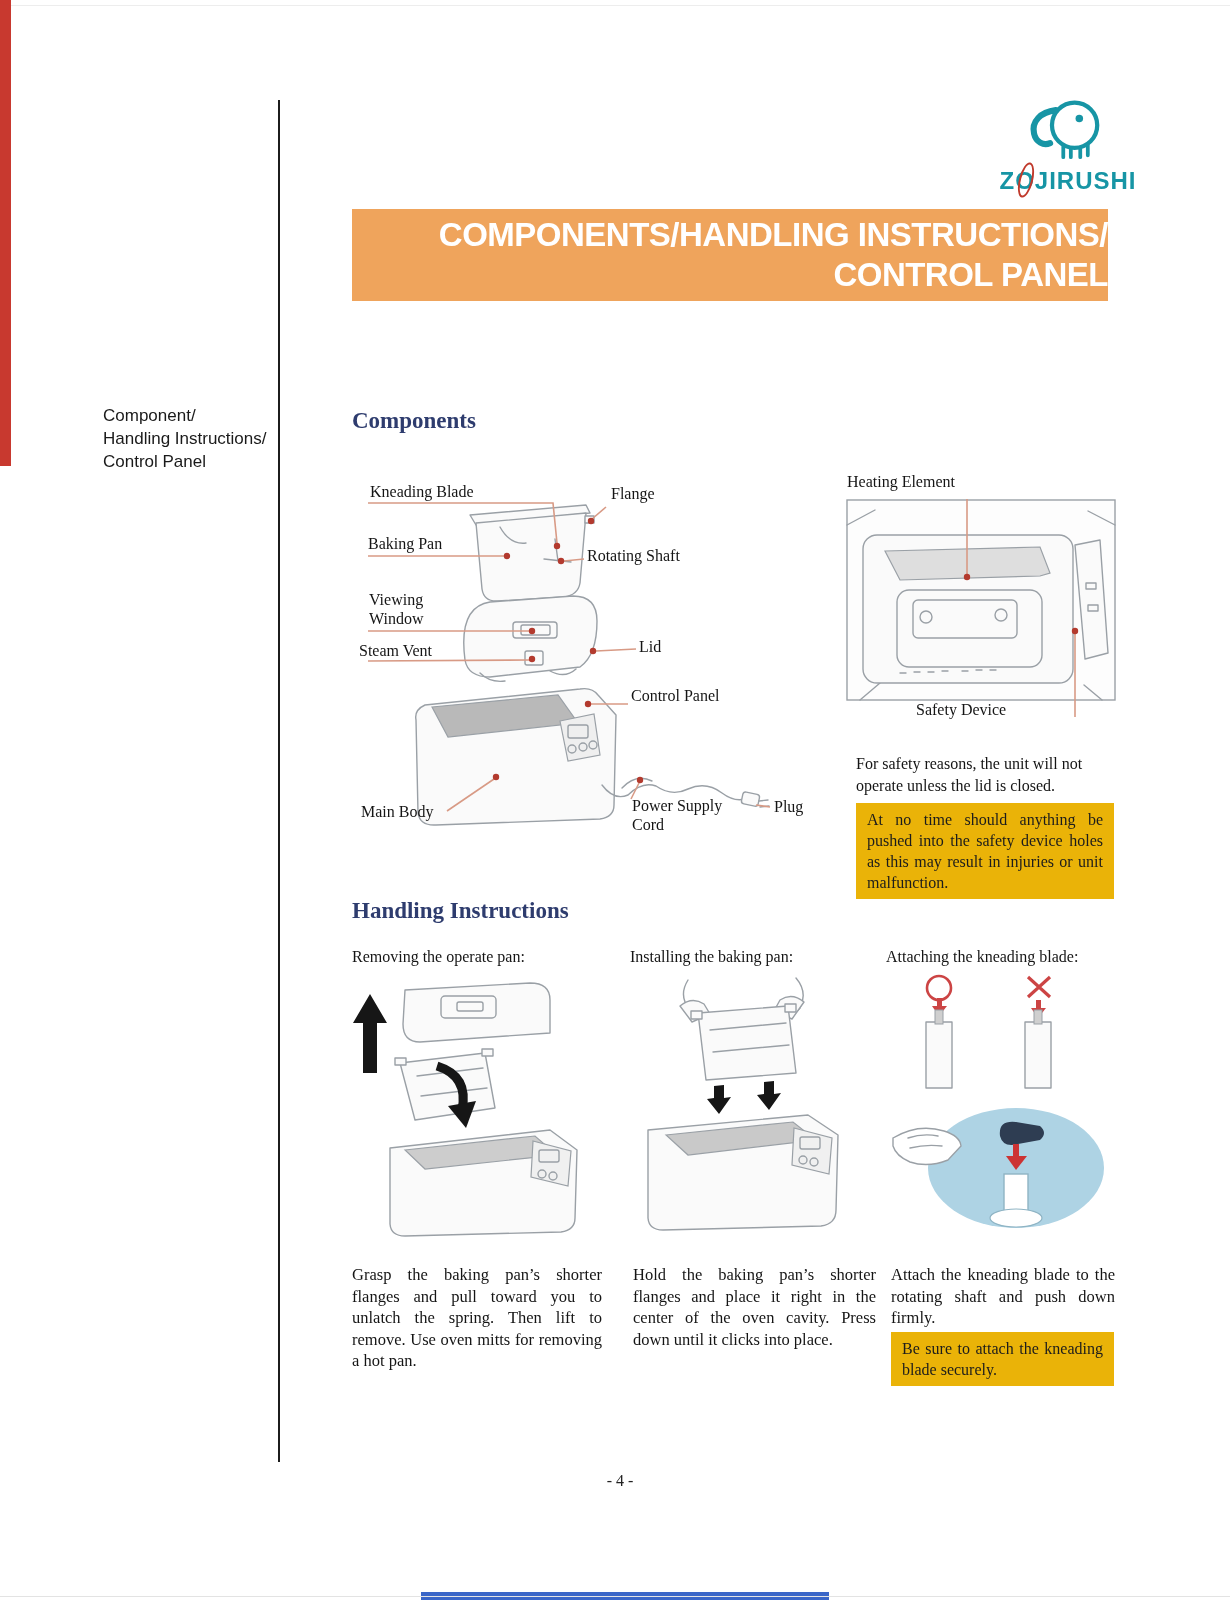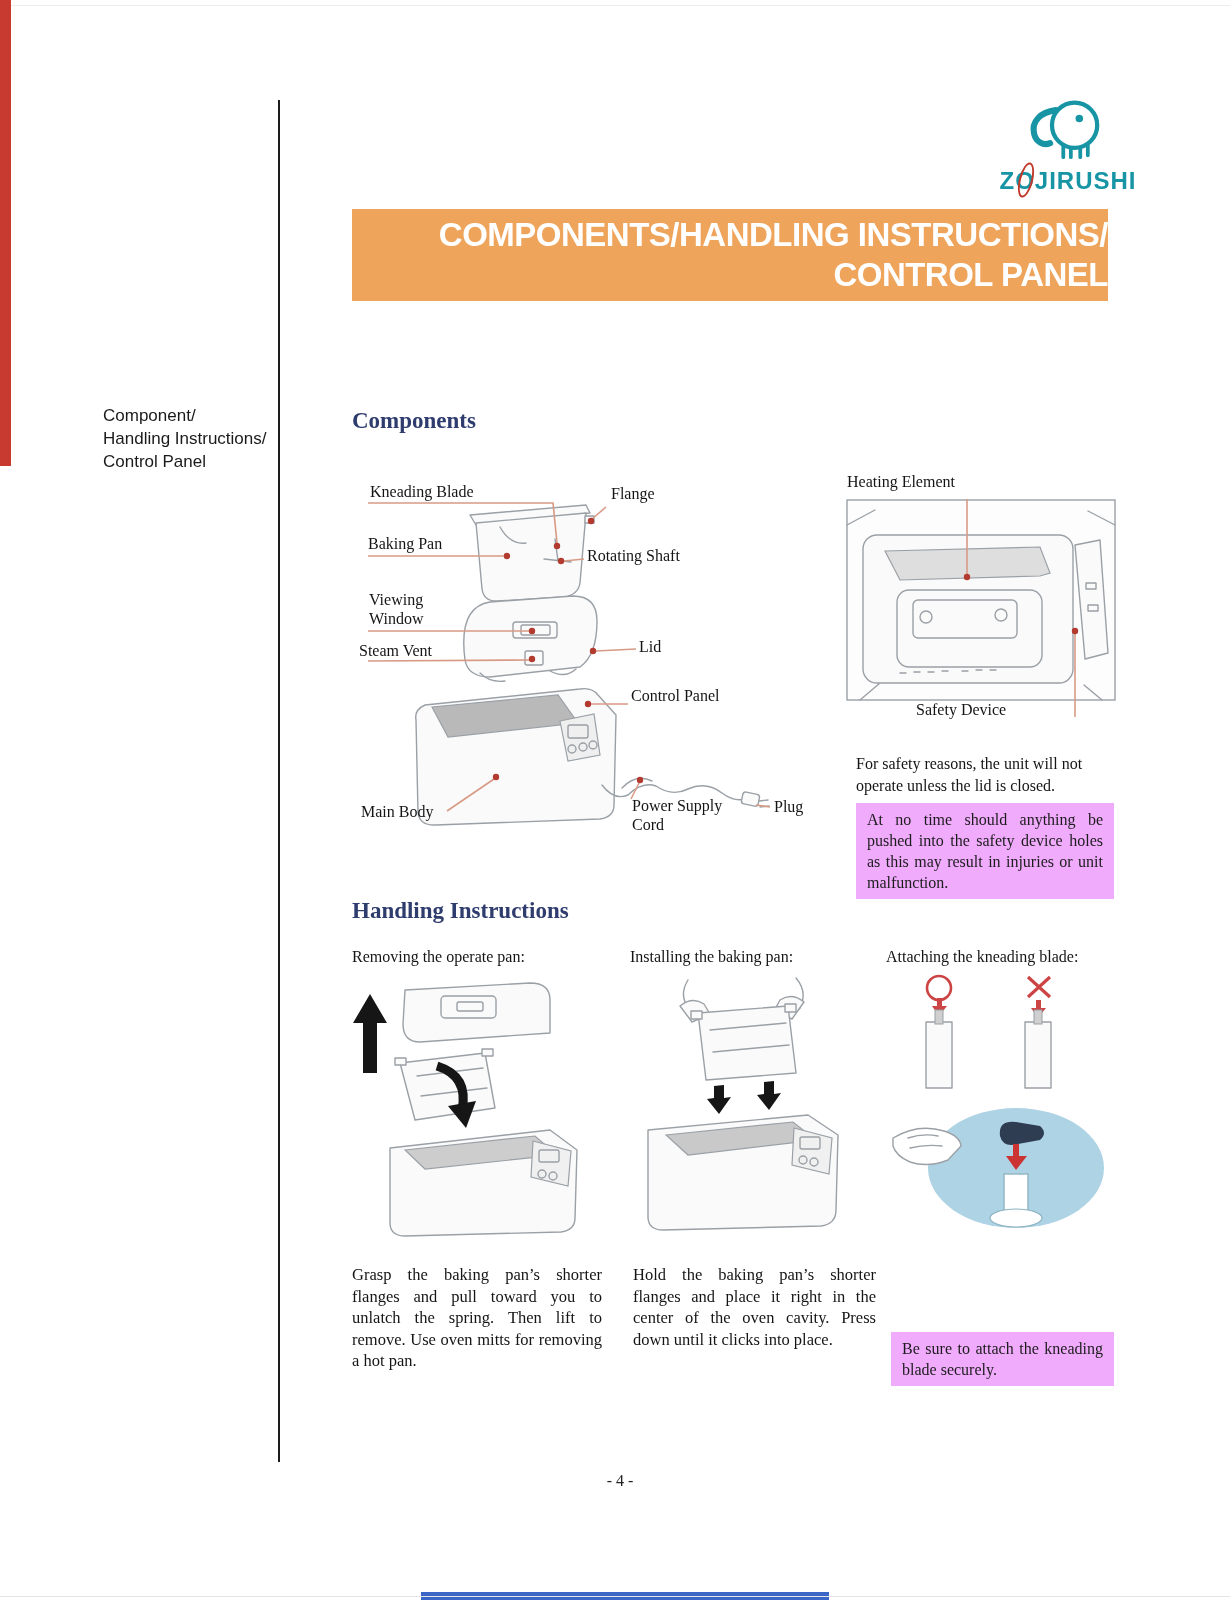--- a/index.html
+++ b/index.html
@@ -18,21 +18,21 @@
          font-family:"Liberation Sans",sans-serif;font-weight:bold;font-size:24px;
          letter-spacing:1px;color:#1795a5;}
   .o-swirl{position:absolute;left:20px;top:-5px;width:10px;height:32px;
            border:2px solid #c0392b;border-radius:50%;transform:rotate(14deg);}
   .banner{position:absolute;left:352px;top:209px;width:756px;height:92px;background:#efa45c;
           display:flex;flex-direction:column;justify-content:center;text-align:right;
           font-family:"Liberation Sans",sans-serif;font-weight:bold;font-size:33px;
           line-height:40px;color:#ffffff;letter-spacing:-0.5px;}
   .head{position:absolute;font-weight:bold;color:#2e3c6e;font-size:23px;}
   .lbl{position:absolute;font-size:16px;color:#151515;line-height:19px;z-index:3;white-space:nowrap;}
-  .warn{position:absolute;background:#f0abfc;color:#1c1c1c;font-size:16px;line-height:21px;
+  .warn{position:absolute;background:#eab308;color:#1c1c1c;font-size:16px;line-height:21px;
         text-align:justify;padding:6px 11px;box-sizing:border-box;}
   .note{position:absolute;font-size:16px;line-height:22px;color:#151515;}
   .body-par{position:absolute;font-size:16.5px;line-height:21.5px;text-align:justify;color:#151515;}
   .coltitle{position:absolute;font-size:16px;color:#151515;white-space:nowrap;}
   .pagenum{position:absolute;left:555px;top:1472px;width:130px;text-align:center;
            font-size:16px;color:#222;}
   svg{position:absolute;overflow:visible;}
   .sk{stroke:#9aa0a6;stroke-width:1.4;fill:none;stroke-linejoin:round;stroke-linecap:round;}
   .skf{stroke:#9aa0a6;stroke-width:1.4;fill:#fafafa;stroke-linejoin:round;}
   .lead{stroke:#d89a85;stroke-width:1.6;fill:none;}
@@ -227,17 +227,18 @@
     <path class="sk" d="M20,160 Q35,155 50,158 M22,170 Q38,166 54,168"></path>
     <path d="M112,158 Q110,142 128,144 L152,148 Q160,155 152,162 L130,166 Q115,170 112,158 Z" fill="#2e3d52"></path>
     <rect x="125" y="166" width="6" height="14" fill="#cc3333"></rect>
     <polygon points="118,178 139,178 128,192" fill="#cc3333"></polygon>
     <rect x="116" y="196" width="24" height="42" fill="#ffffff" stroke="#8fb4c4" stroke-width="1.4"></rect>
     <ellipse cx="128" cy="240" rx="26" ry="9" fill="#ffffff" stroke="#8fb4c4" stroke-width="1.2"></ellipse>
   </svg>
 
   <div class="body-par" style="left:352px;top:1264px;width:250px;">Grasp the baking pan’s shorter flanges and pull toward you to unlatch the spring. Then lift to remove. Use oven mitts for removing a hot pan.</div>
   <div class="body-par" style="left:625px;top:1264px;width:243px;margin-left:8px;">Hold the baking pan’s shorter flanges and place it right in the center of the oven cavity. Press down until it clicks into place.</div>
+  <div class="body-par" style="left:891px;top:1264px;width:224px;">Attach the kneading blade to the rotating shaft and push down firmly.</div>
   <div class="warn" style="left:891px;top:1332px;width:223px;">Be sure to attach the kneading blade securely.</div>
 
   <div class="pagenum">- 4 -</div>
 
 </div>
 
 </body></html>

